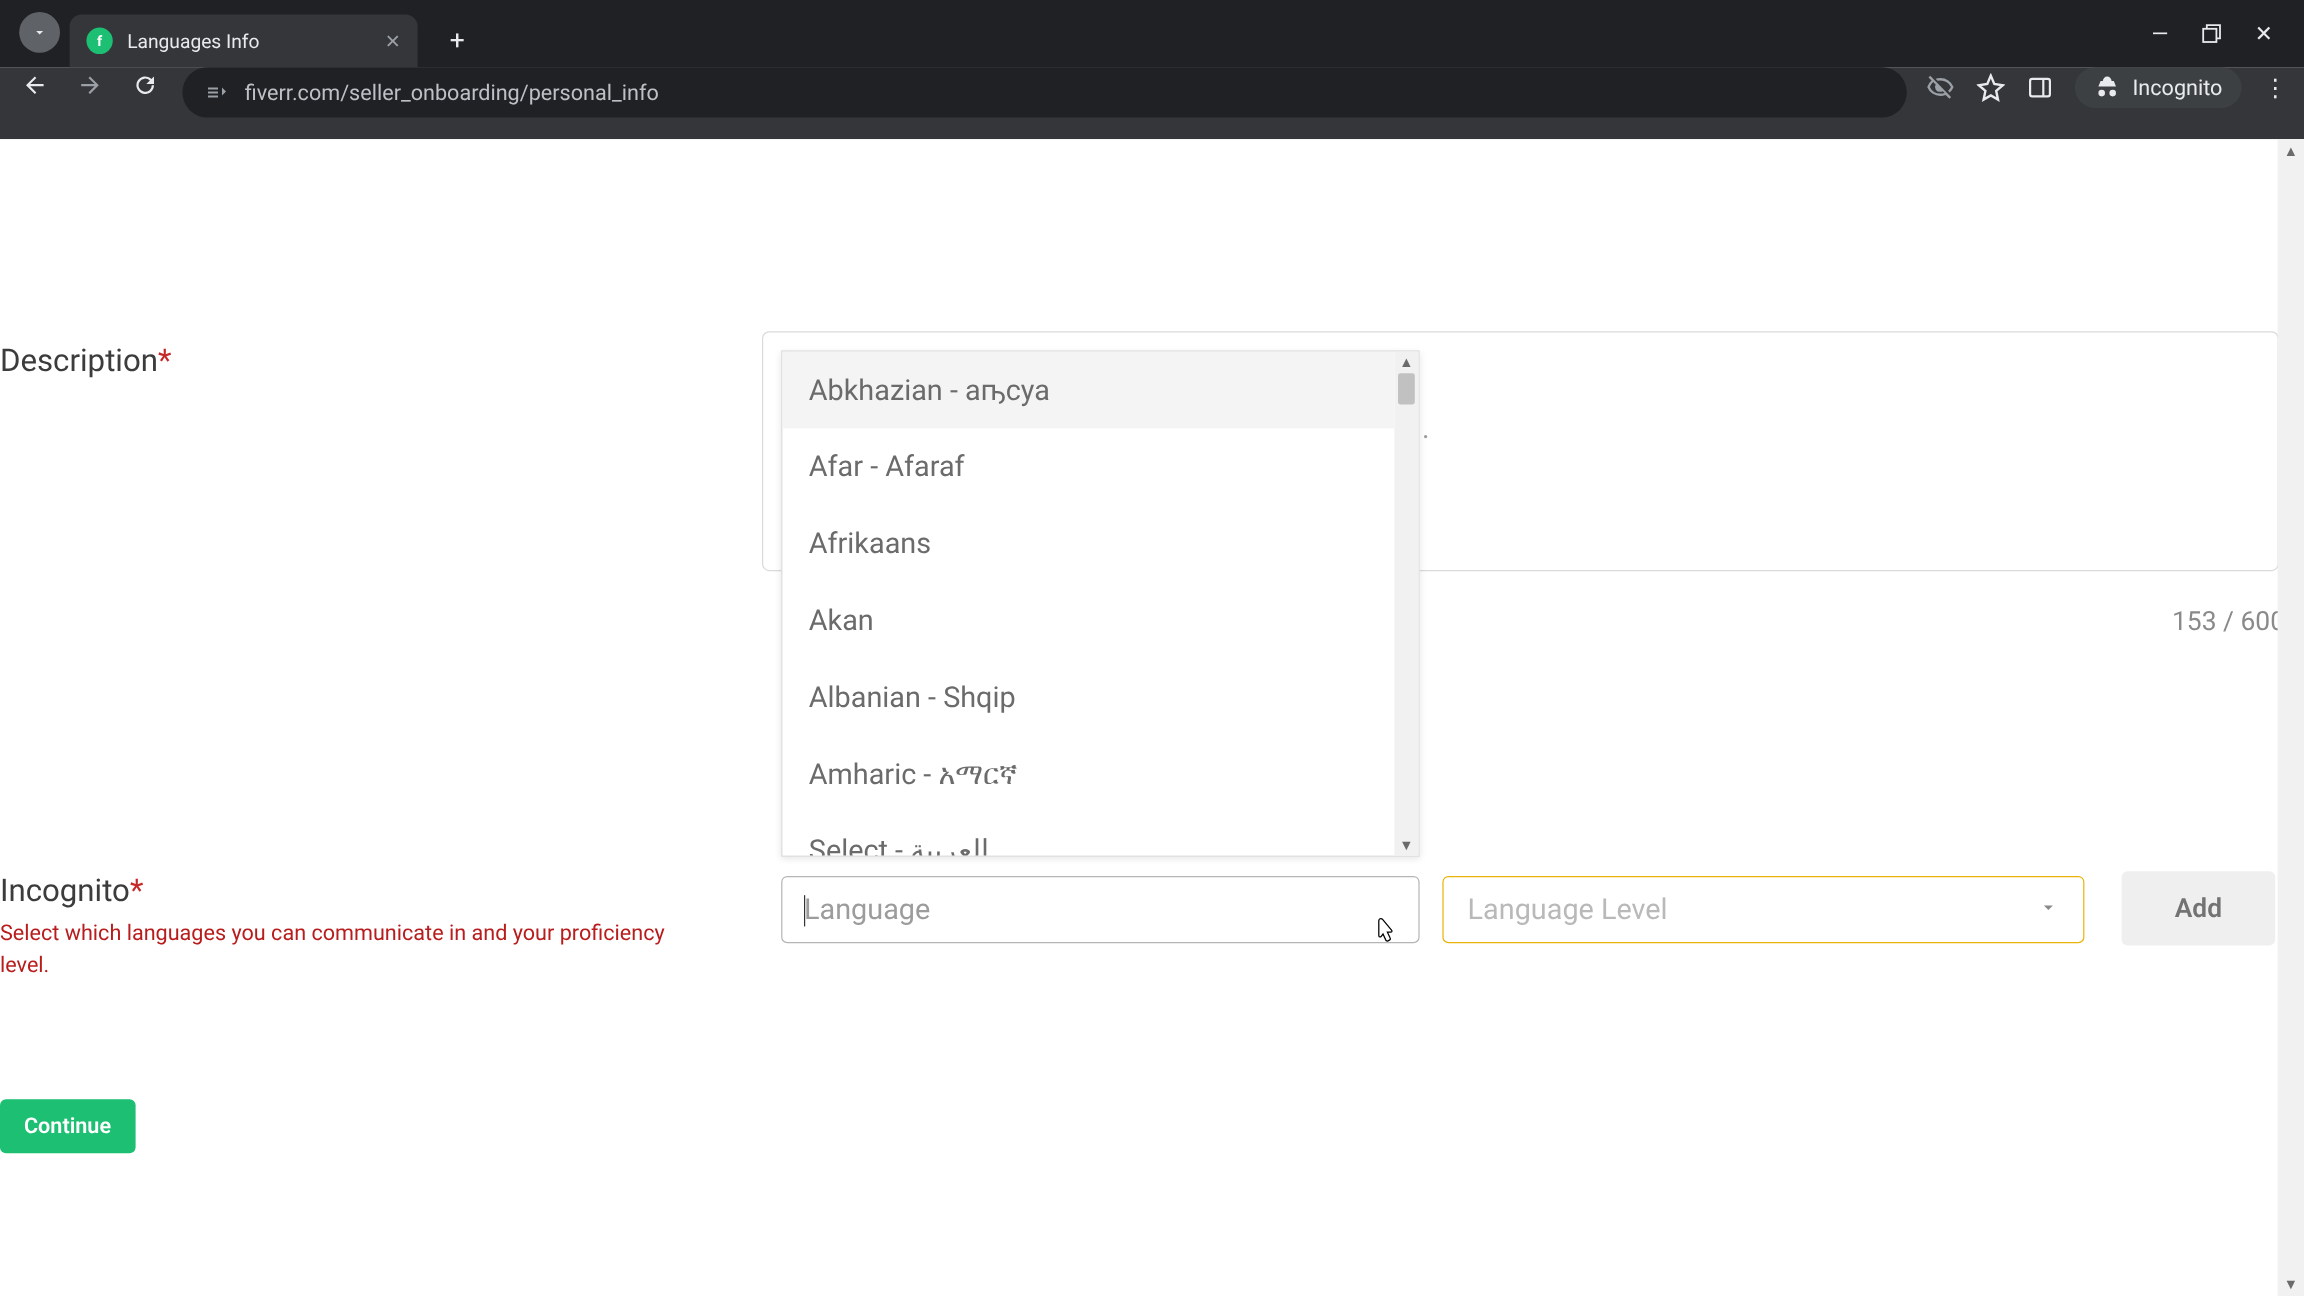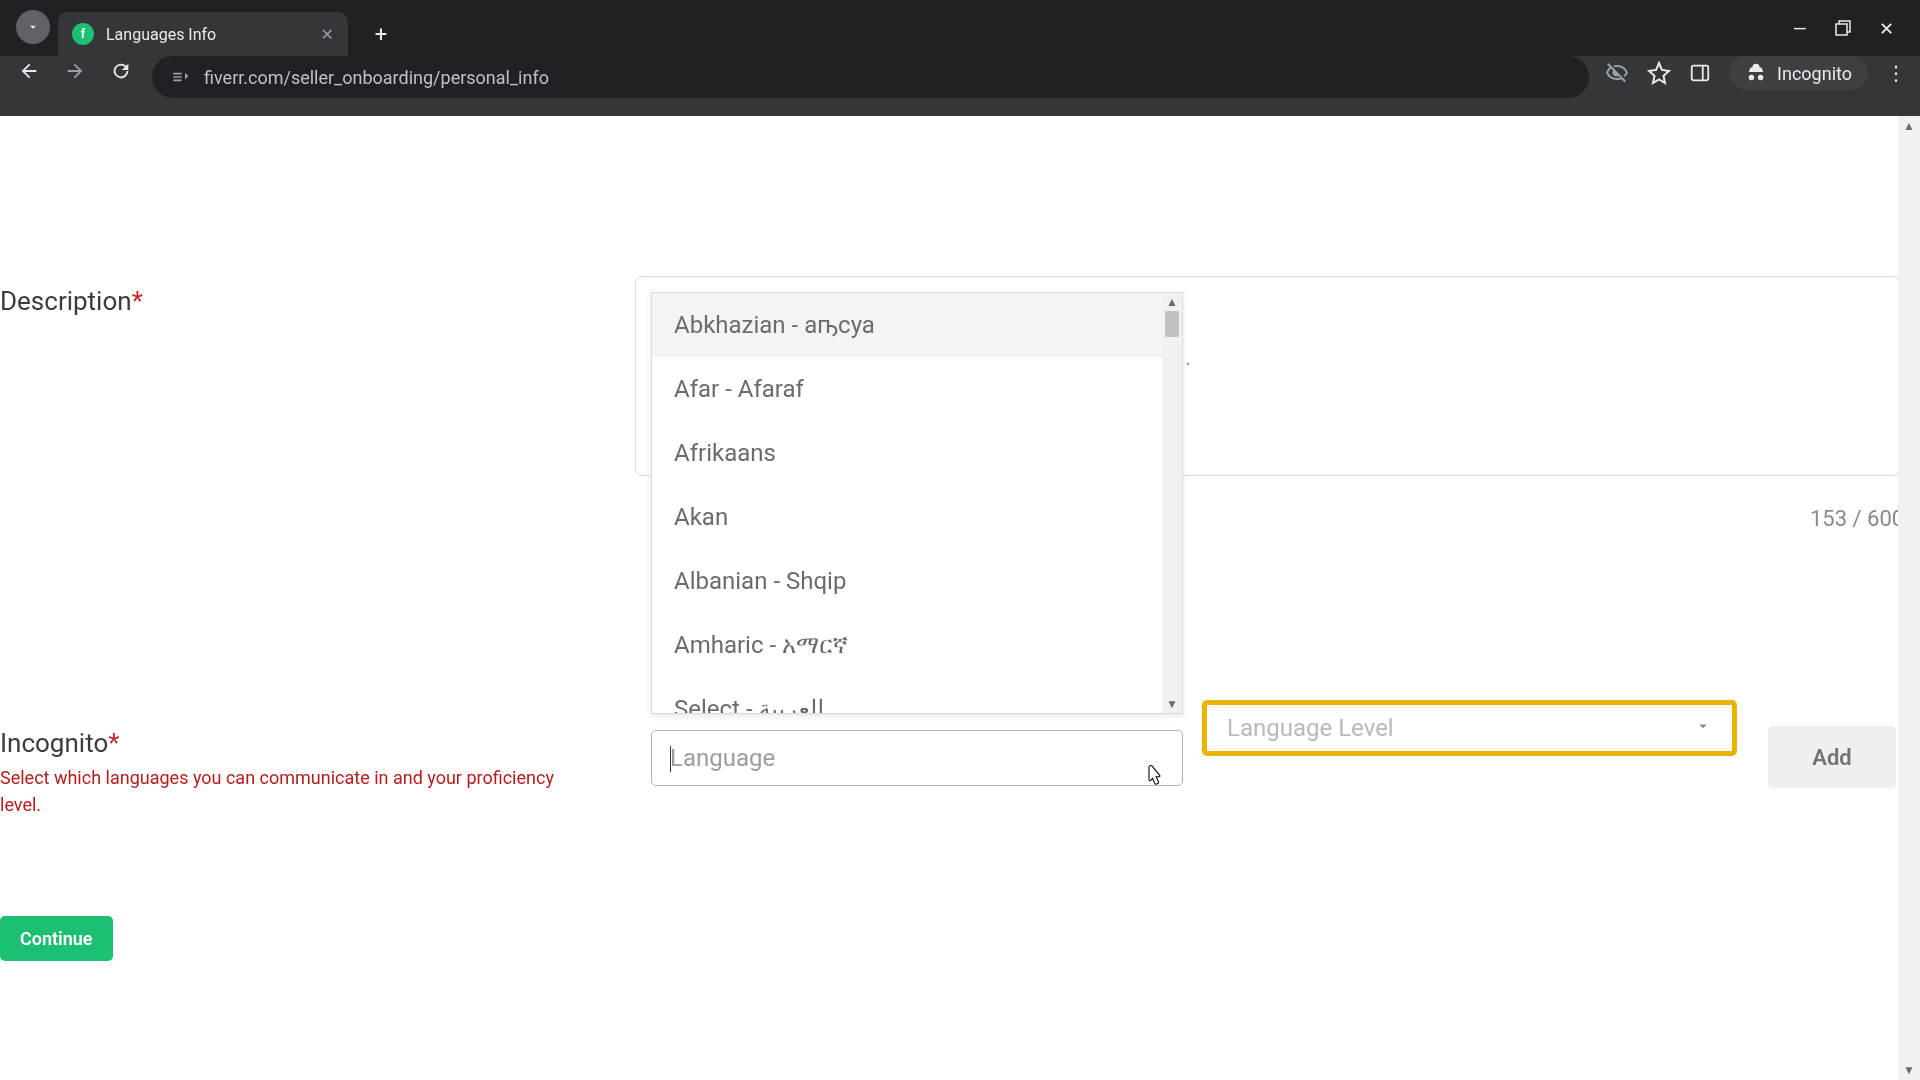--- a/index.html
+++ b/index.html
@@ -41,21 +41,21 @@
 .char-count { position:absolute; left:1810px; top:390px; color:#8a8a8a; font-size:22px; }
 
 .lang-label { top:612px; }
 .lang-help { position:absolute; left:0; top:648px; width:560px; color:#b91c1c; font-size:18px; line-height:1.5; }
 
 .lang-input { position:absolute; left:651px; top:614px; width:532px; height:56px; border:1px solid #b5b5b5; border-radius:5px; background:#fff; display:flex; align-items:center; padding:0 18px; }
 .lang-input .ph { color:#9c9c9c; font-size:24px; position:relative; }
 .lang-input .caret { position:absolute; left:0; top:2px; width:1px; height:26px; background:#333; animation:blink 1s infinite; }
 @keyframes blink { 50% { opacity:0; } }
 
-.level-input { position:absolute; left:1202px; top:584px; width:535px; height:56px; border:5px solid #eab308; border-radius:5px; background:#fff; display:flex; align-items:center; padding:0 20px; justify-content:space-between; }
+.level-input { position:absolute; left:1202px; top:614px; width:535px; height:56px; border:1px solid #eab308; border-radius:5px; background:#fff; display:flex; align-items:center; padding:0 20px; justify-content:space-between; }
 .level-input .ph { color:#b9b9b9; font-size:24px; }
 .level-input .chev { color:#8a8a8a; }
 
 .add-btn { position:absolute; left:1756px; top:610px; width:128px; height:62px; background:#efefef; color:#737373; font-size:22px; font-weight:600; border:none; border-radius:5px; display:flex; align-items:center; justify-content:center;margin-left:12px; }
 
 .continue-btn { position:absolute; left:0; top:800px; background:#1dbf73; color:#fff; border:none; padding:12px 20px; font-size:18px; font-weight:600; border-radius:5px; cursor:pointer; }
 
 
 .dropdown { position:absolute; left:651px; top:176px; width:532px; height:422px; background:#fff; border:1px solid #dadada; box-shadow:0 2px 6px rgba(0,0,0,.1); display:flex; }
 .dd-list { flex:1; overflow:hidden; }

